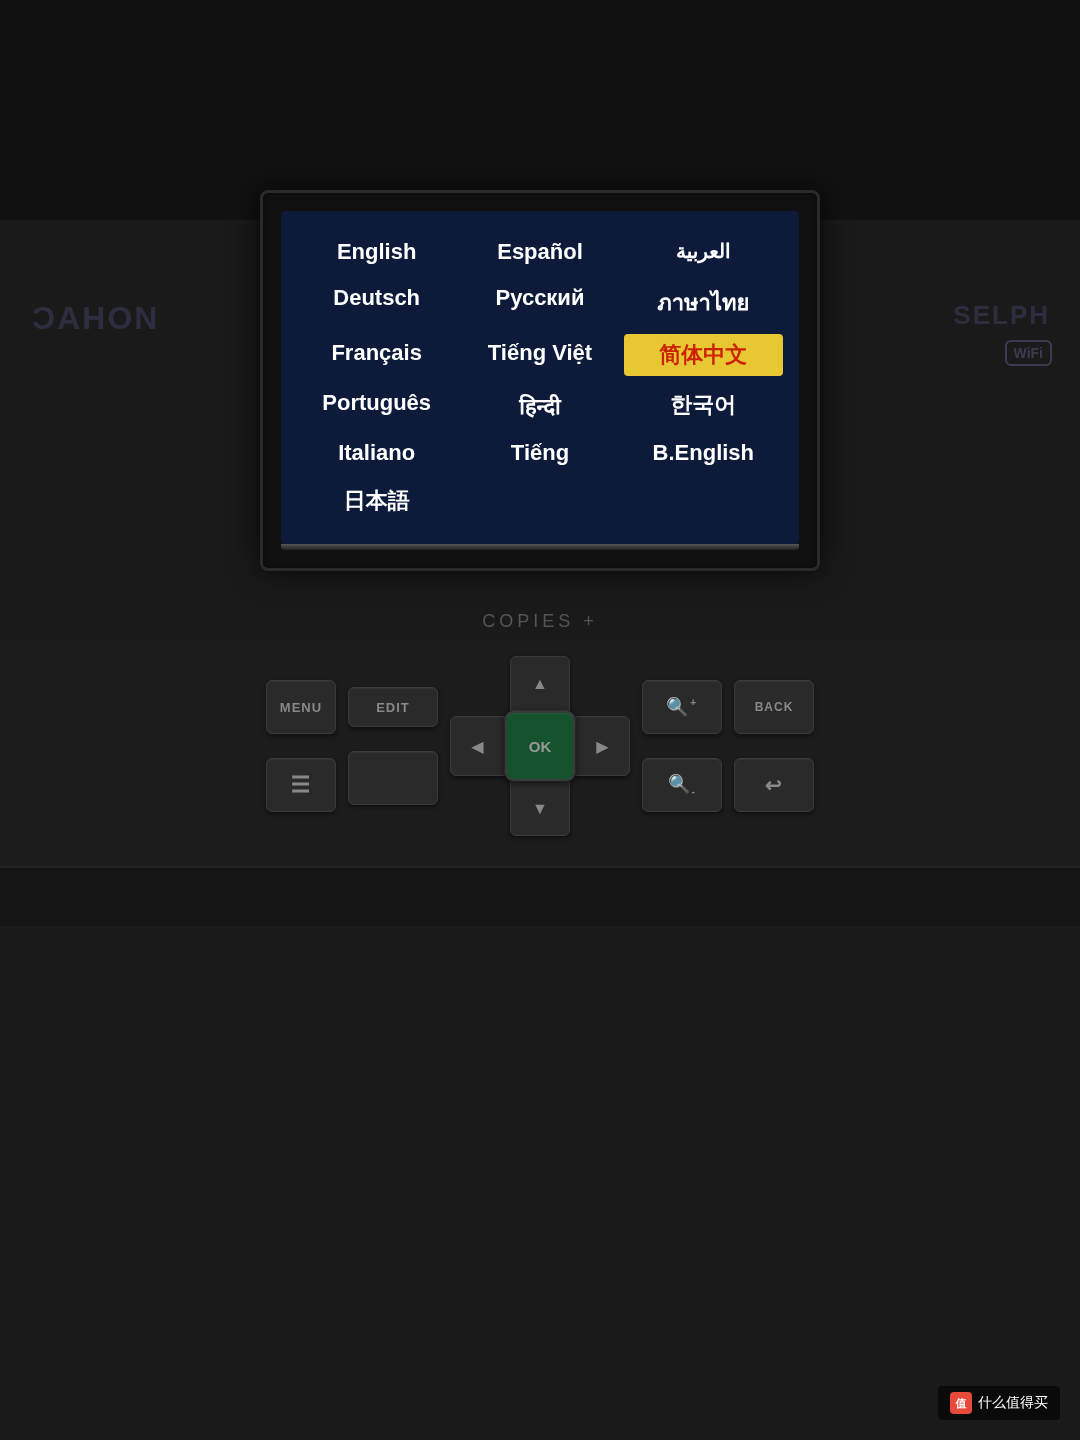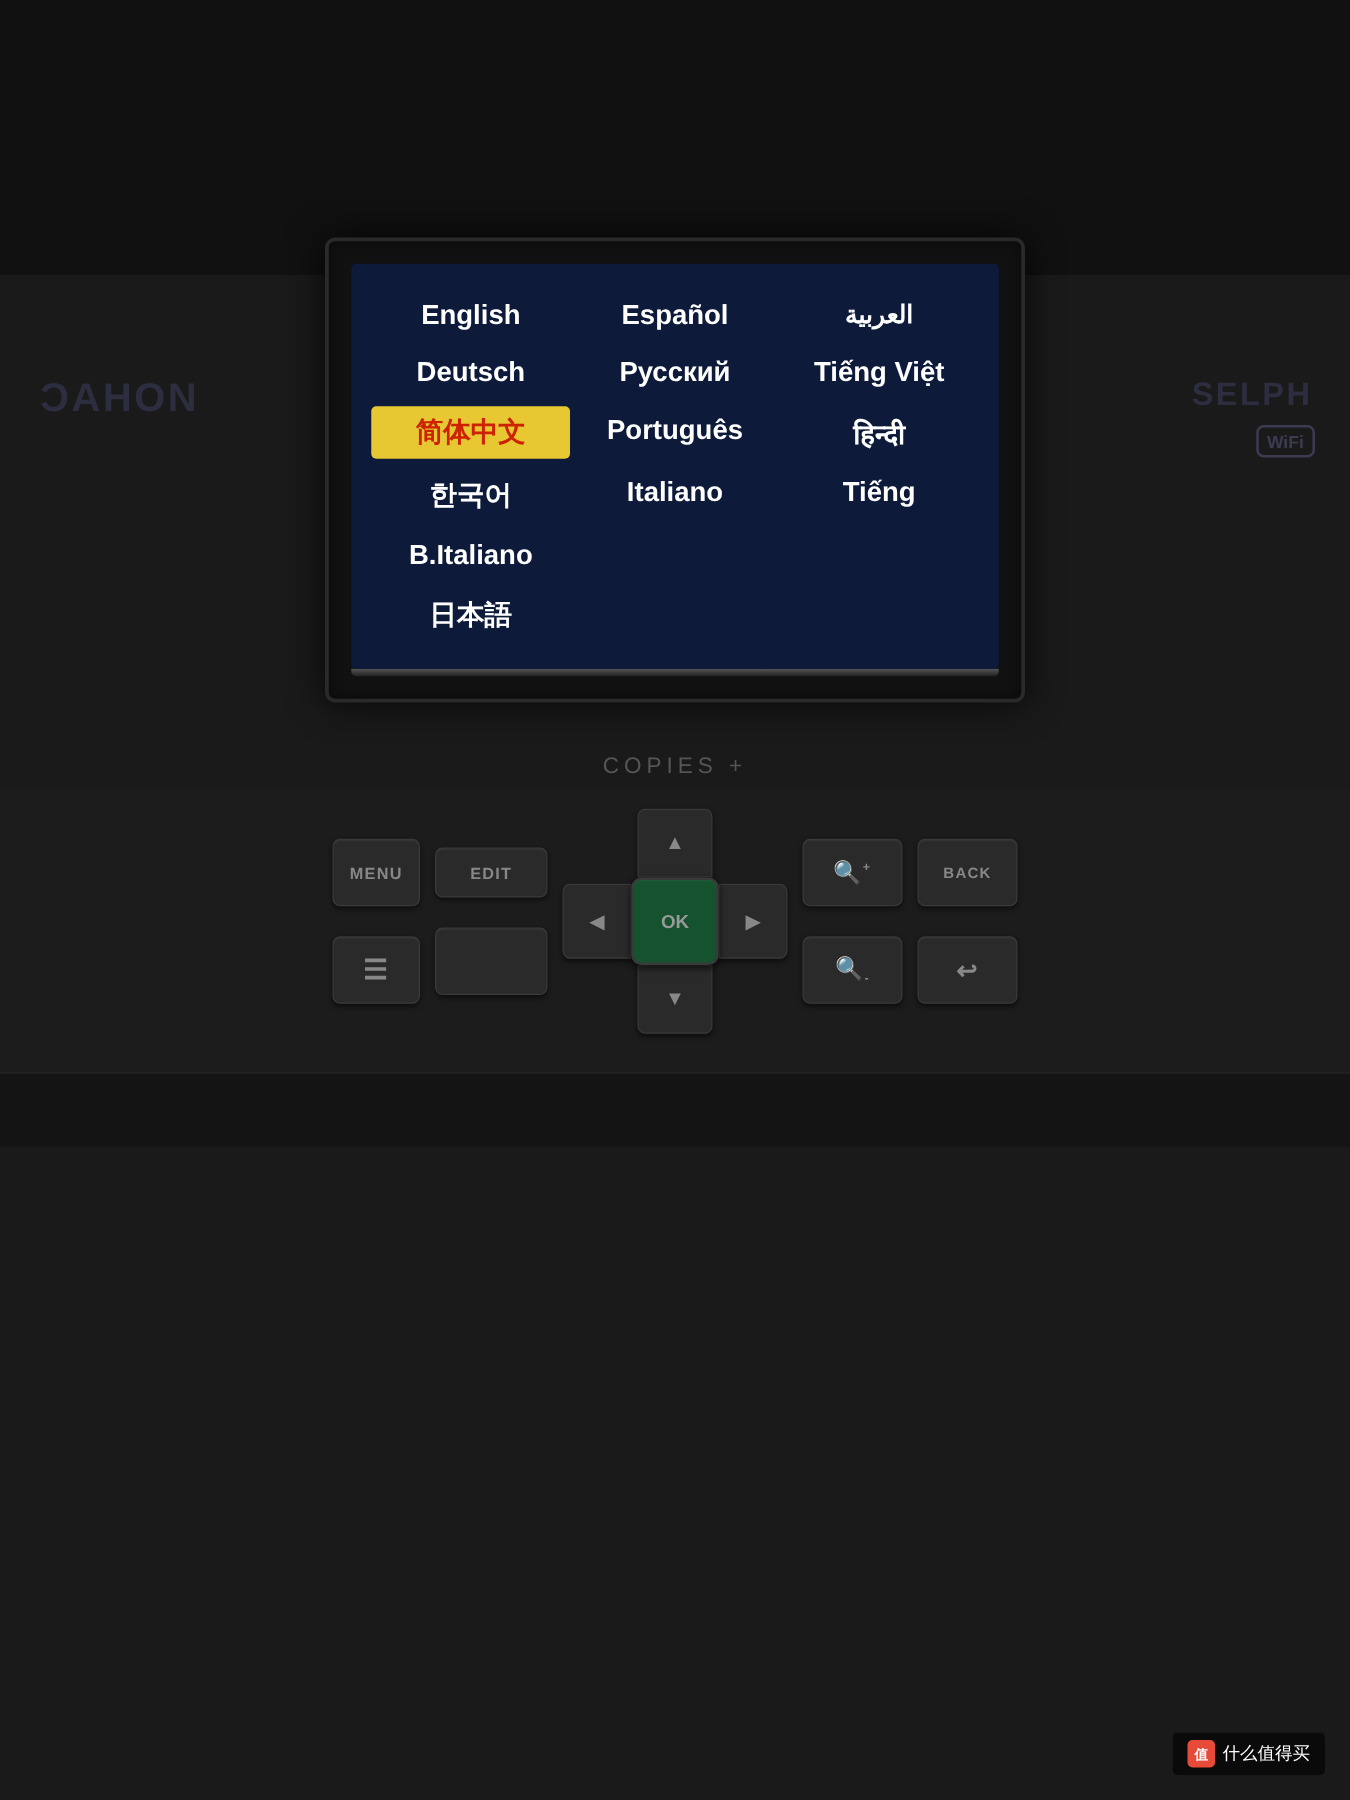--- a/index.html
+++ b/index.html
@@ -326,28 +326,30 @@
   <div class="wifi-badge">WiFi</div>
 
   <div class="screen-bezel">
     <div class="lcd-screen" id="lcd-grid">
 
     <div class="lang-item">English</div>
         <div class="lang-item">Español</div>
         <div class="lang-item arabic">العربية</div>
         <div class="lang-item">Deutsch</div>
         <div class="lang-item">Русский</div>
+        <div class="lang-item">ภาษาไทย</div>
+        <div class="lang-item">Français</div>
         <div class="lang-item">Tiếng Việt</div>
         <div class="lang-item selected">简体中文</div>
         <div class="lang-item">Português</div>
         <div class="lang-item">हिन्दी</div>
         <div class="lang-item">한국어</div>
         <div class="lang-item">Italiano</div>
         <div class="lang-item">Tiếng</div>
-        <div class="lang-item">B.Italiano</div>
+        <div class="lang-item">B.English</div>
         <div class="lang-item" style="grid-column: 1;">日本語</div>
       </div>
     <div class="screen-bottom-bar"></div>
   </div>
 
   <div class="copies-label">COPIES +</div>
 
   <div class="control-panel">
 
     <div class="btn-group">

